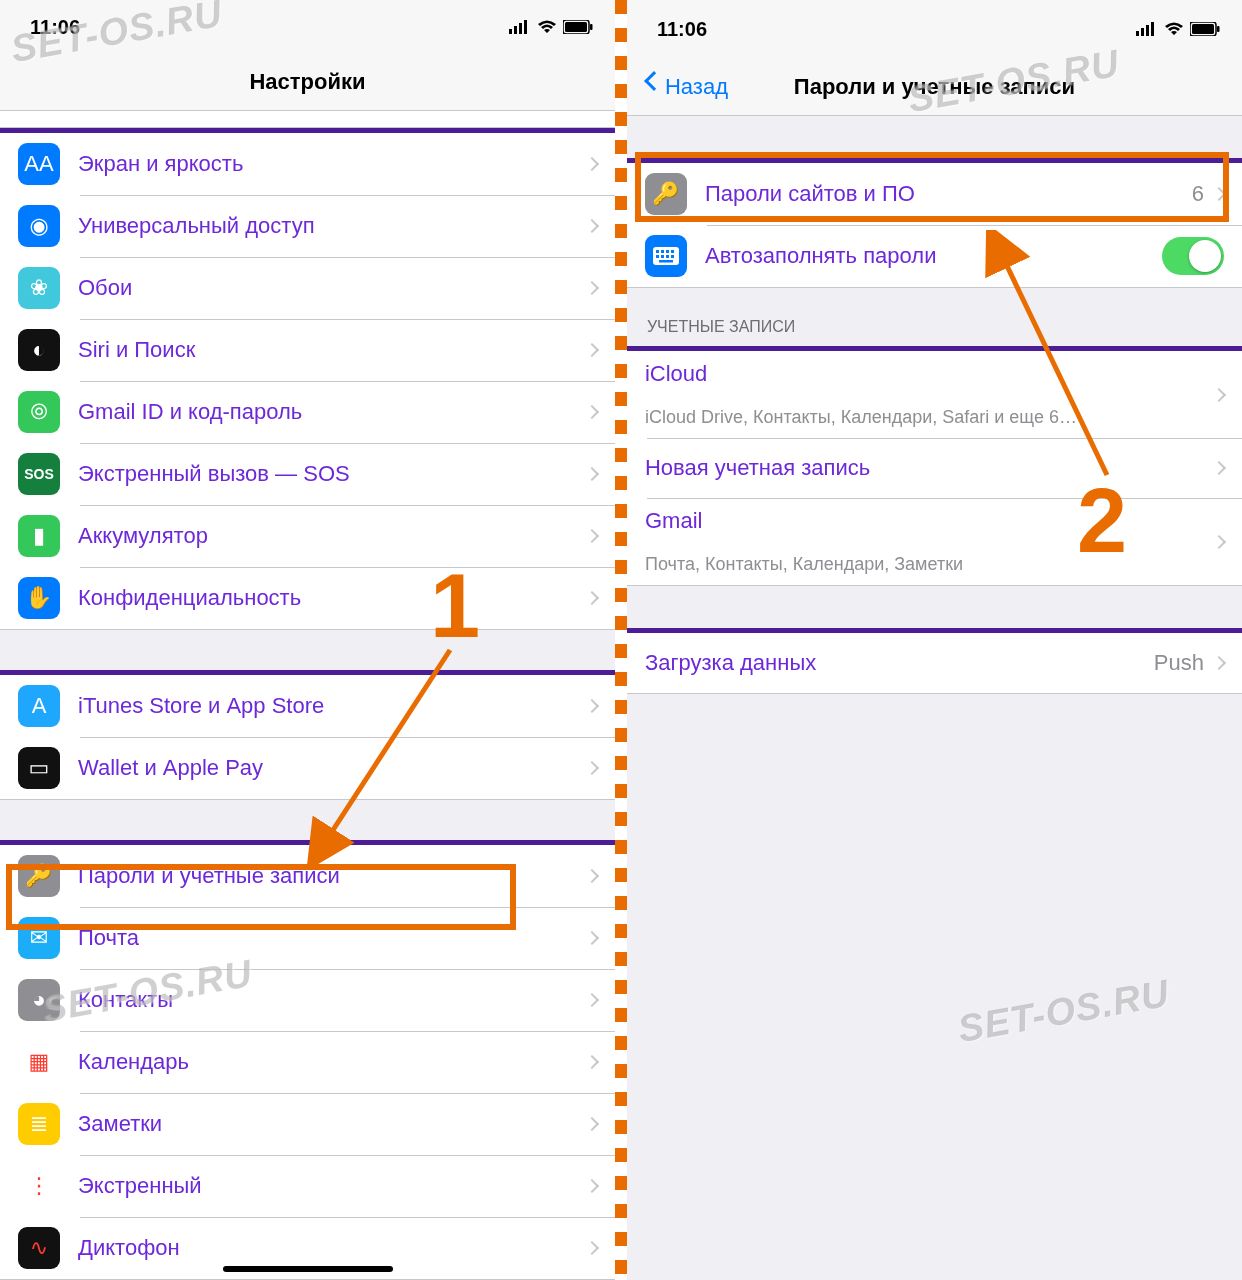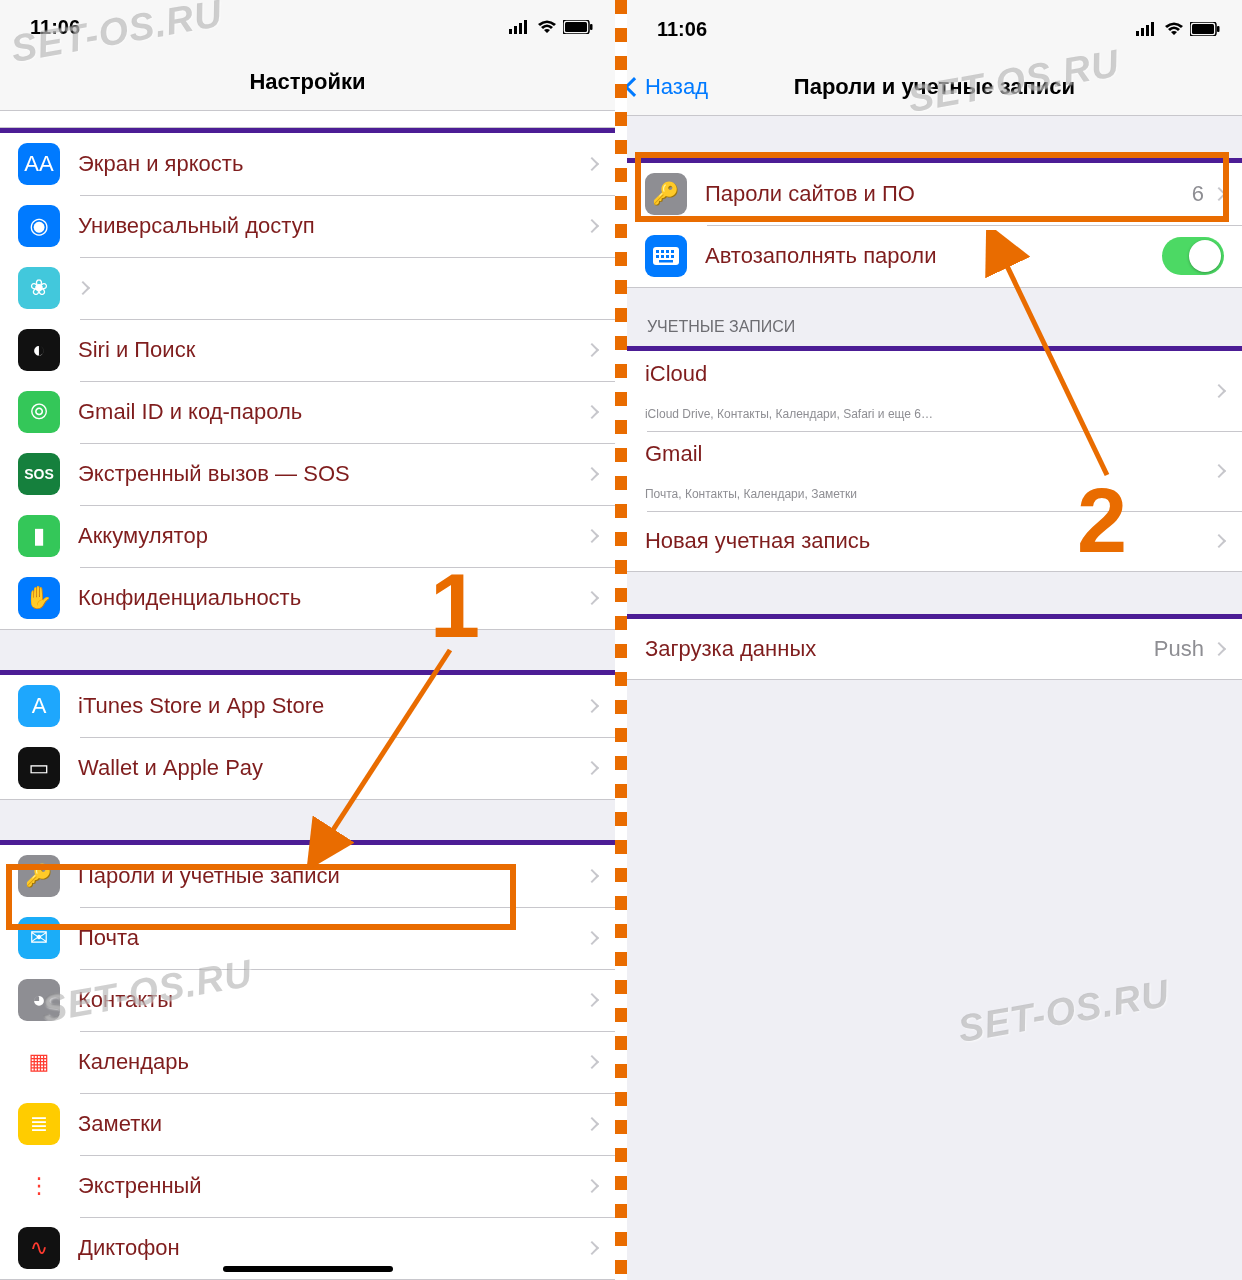--- a/index.html
+++ b/index.html
@@ -50,23 +50,22 @@
     justify-content: center;
     position: relative;
   }
   .nav-title {
     font-size: 22px;
     font-weight: 600;
     color: #000;
   }
   .nav-back {
     position: absolute;
-    left: 0;
-    display: flex;
-    align-items: center;
+    left: 20px;
+    display: flex;
     color: #007aff;
     font-size: 22px;
     gap: 2px;
   }
   .chev-left {
     display: inline-block;
     width: 14px; height: 14px;
     border-left: 3px solid #007aff;
     border-bottom: 3px solid #007aff;
     transform: rotate(45deg);
@@ -105,22 +104,22 @@
     width: 42px; height: 42px;
     border-radius: 9px;
     display: flex;
     align-items: center;
     justify-content: center;
     margin-right: 18px;
     flex-shrink: 0;
     color: #fff;
     font-size: 22px;
   }
-  .row-label { font-size: 22px; color: #7f1d1d; flex: 1; }
-  .row-sub   { font-size: 12px; color: #8e8e93; margin-top: 4px; }
+  .row-label { font-size: 22px; color: #6d28d9; flex: 1; }
+  .row-sub   { font-size: 18px; color: #8e8e93; margin-top: 4px; }
   .row-text-col { display:flex; flex-direction:column; flex:1;gap:16px; }
   .row-detail { font-size: 22px; color: #8e8e93; margin-right: 10px; }
   .chevron {
     width: 10px; height: 10px;
     border-top: 2px solid #c7c7cc;
     border-right: 2px solid #c7c7cc;
     transform: rotate(45deg);
   }
   .toggle {
     width: 62px; height: 38px;
@@ -223,20 +222,21 @@
           <span class="row-label">Экран и яркость</span>
           <span class="chevron"></span>
         </div>
         <div class="row">
           <div class="icon-box" style="background: rgb(0, 122, 255);">◉</div>
           <span class="row-label">Универсальный доступ</span>
           <span class="chevron"></span>
         </div>
         <div class="row">
           <div class="icon-box" style="background: rgb(66, 200, 220);">❀</div>
+          <span class="row-label">Обои</span>
           <span class="chevron"></span>
         </div>
         <div class="row">
           <div class="icon-box" style="background: rgb(17, 17, 17);">◐</div>
           <span class="row-label">Siri и Поиск</span>
           <span class="chevron"></span>
         </div>
         <div class="row">
           <div class="icon-box" style="background: rgb(52, 199, 89);">⦾</div>
           <span class="row-label">Gmail ID и код-пароль</span>
@@ -399,28 +399,28 @@
     <div class="list" id="acc">
         <div class="row no-icon">
           <div class="row-text-col">
             <span class="row-label">iCloud</span>
             <span class="row-sub">iCloud Drive, Контакты, Календари, Safari и еще 6…</span>
           </div>
           <span class="chevron"></span>
         </div>
         <div class="row no-icon">
           <div class="row-text-col">
+            <span class="row-label">Новая учетная запись</span>
+          </div>
+          <span class="chevron"></span>
+        </div>
+        <div class="row no-icon">
+          <div class="row-text-col">
             <span class="row-label">Gmail</span>
             <span class="row-sub">Почта, Контакты, Календари, Заметки</span>
-          </div>
-          <span class="chevron"></span>
-        </div>
-        <div class="row no-icon">
-          <div class="row-text-col">
-            <span class="row-label">Новая учетная запись</span>
           </div>
           <span class="chevron"></span>
         </div>
       </div>
 
     <div class="group-spacer"></div>
     <div class="list">
       <div class="row no-icon">
         <span class="row-label">Загрузка данных</span>
         <span class="row-detail">Push</span>

